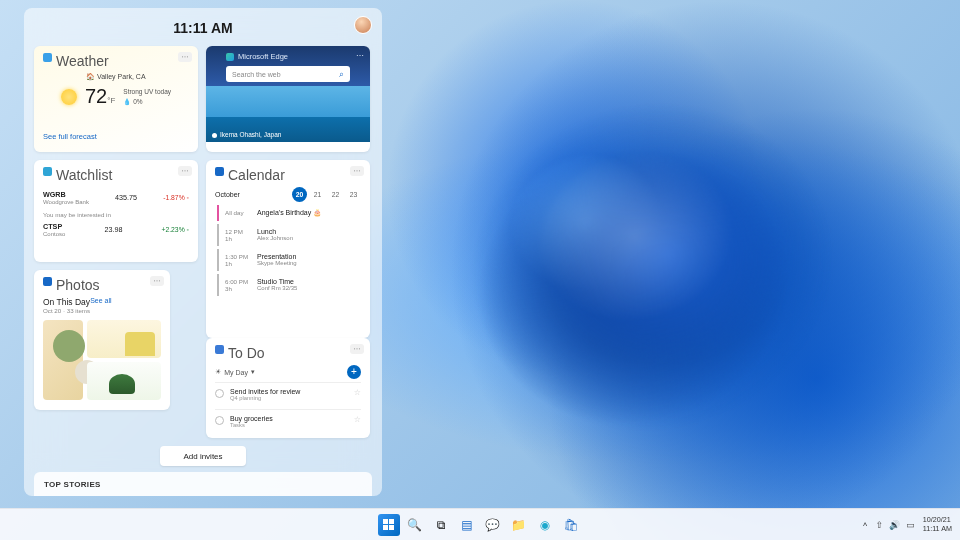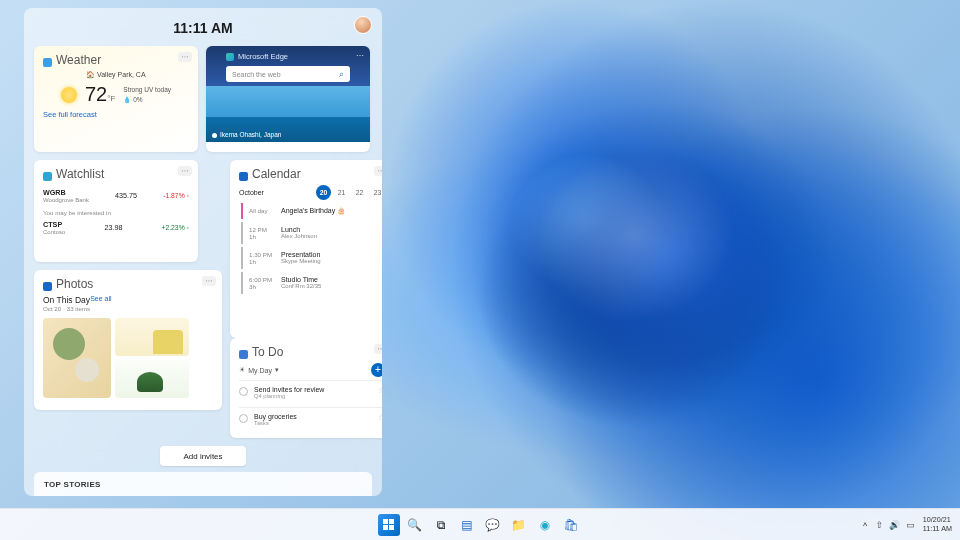--- a/index.html
+++ b/index.html
@@ -37,33 +37,33 @@
     border-radius: 8px;
     padding: 8px 10px 0 10px;
     overflow: hidden;
   }
   .panel-header { display:flex; justify-content:center; align-items:center; position:relative; height:24px; margin-bottom:6px; }
   .panel-time { font-size: 14px; font-weight: 600; color:#1a1a1a; }
   .avatar { position:absolute; right:0; top:0; width:18px; height:18px; border-radius:50%; background: radial-gradient(circle at 40% 30%, #fbd6b5, #c97e54); border:1px solid #fff; }
 
   .card-row { display:flex; gap:8px; margin-bottom:8px; }
   .card { background:#fff; border-radius:6px; box-shadow:0 1px 3px rgba(0,0,0,0.08); padding:7px 9px; font-size:8.5px; color:#222; position:relative; }
-  .card-hd { display:flex; align-items:flex-end; gap:4px; font-size:12px; color:#555; margin-bottom:4px; }
+  .card-hd { display:flex; align-items:flex-start; gap:4px; font-size:14px; color:#555; margin-bottom:4px; }
   .card-hd .ico { width:9px; height:9px; border-radius:2px; display:inline-block; }
   .card-menu { position:absolute; top:6px; right:6px; width:14px; height:10px; background:#f1f1f1; border-radius:3px; font-size:7px; line-height:10px; text-align:center; color:#555; }
 
   
   .weather { width:164px; height:106px; background:linear-gradient(160deg,#fffbe8,#fff); }
   .loc { font-size:7px; color:#444; text-align:center; }
   .wrow { display:flex; align-items:center; justify-content:center; gap:8px; margin-top:4px; }
   .sun { width:16px; height:16px; border-radius:50%; background:radial-gradient(circle,#ffe27a,#ffcc33); box-shadow:0 0 4px #ffd95a; }
   .temp { font-size:20px; font-weight:300; color:#1a1a1a; }
   .unit { font-size:8px; color:#666; }
   .wdet { font-size:6.5px; color:#555; line-height:1.4; }
-  .forecast-link { color:#1768c6; font-size:7.5px; margin-top:4px; display:block; }
+  .forecast-link { color:#1768c6; font-size:7.5px; margin-top:24px; display:block; }
 
   
   .edge { width:164px; height:106px; padding:0; overflow:hidden; }
   .edge-top { background:linear-gradient(180deg,#1b3a6e,#2d5aa8); padding:6px 20px 4px; }
   .edge-hd { display:flex; align-items:center; gap:4px; color:#dce8f8; font-size:7.5px; }
   .edge-hd .eico { width:8px; height:8px; border-radius:2px; background:linear-gradient(135deg,#3ac6a8,#1f9fe0); }
   .edge-menu { position:absolute; top:5px; right:6px; color:#dce8f8; font-size:8px; }
   .edge-search { margin-top:5px; background:#fff; border-radius:3px; height:16px; display:flex; align-items:center; padding:0 6px; font-size:7px; color:#888; }
   .edge-search .mag { margin-left:auto; color:#1768c6; font-size:9px; }
   .edge-img { height:56px; background:linear-gradient(180deg,#5db5e6 0%,#3a9cd8 55%,#0d6fab 56%,#0a5a8c 100%); position:relative; }
@@ -87,21 +87,21 @@
   .cal-day { width:15px; height:15px; border-radius:50%; display:flex; align-items:center; justify-content:center; font-size:6.8px; color:#666; }
   .cal-day.sel { background:#0067c0; color:#fff; font-weight:600; }
   .cal-ev { display:flex; gap:6px; padding:4px 0; border-left:2px solid; margin-left:2px; padding-left:6px; margin-top:3px; }
   .cal-ev.pink { border-color:#e352a0; }
   .cal-ev.gray { border-color:#bbb; }
   .cal-time { font-size:6.2px; color:#888; width:26px; }
   .cal-title { font-size:7px; color:#222; }
   .cal-sub { font-size:6px; color:#888; }
 
   
-  .photos { width:188px; height:140px; }
+  .photos { width:136px; height:140px; }
   .ph-head { display:flex; align-items:flex-start; margin-top:2px; }
   .ph-title { font-size:8.5px; color:#222; }
   .ph-sub { font-size:6.2px; color:#888; }
   .ph-link { font-size:7px; color:#1768c6; }
   .ph-grid { display:flex; gap:4px; margin-top:6px; }
   .ph-img { border-radius:4px; }
   .ph1 { width:68px; height:80px; background:linear-gradient(135deg,#f4e4c1 0%,#e8d4a0 100%); position:relative; }
   .ph1::after { content:""; position:absolute; left:10px; top:10px; width:32px; height:32px; border-radius:50%; background:#8fa86e; box-shadow: 18px 26px 0 -4px #e6e0d0; }
   .ph2col { display:flex; flex-direction:column; gap:4px; }
   .ph2 { width:74px; height:38px; background:linear-gradient(180deg,#fdf6e0,#f7eec8); position:relative; }

